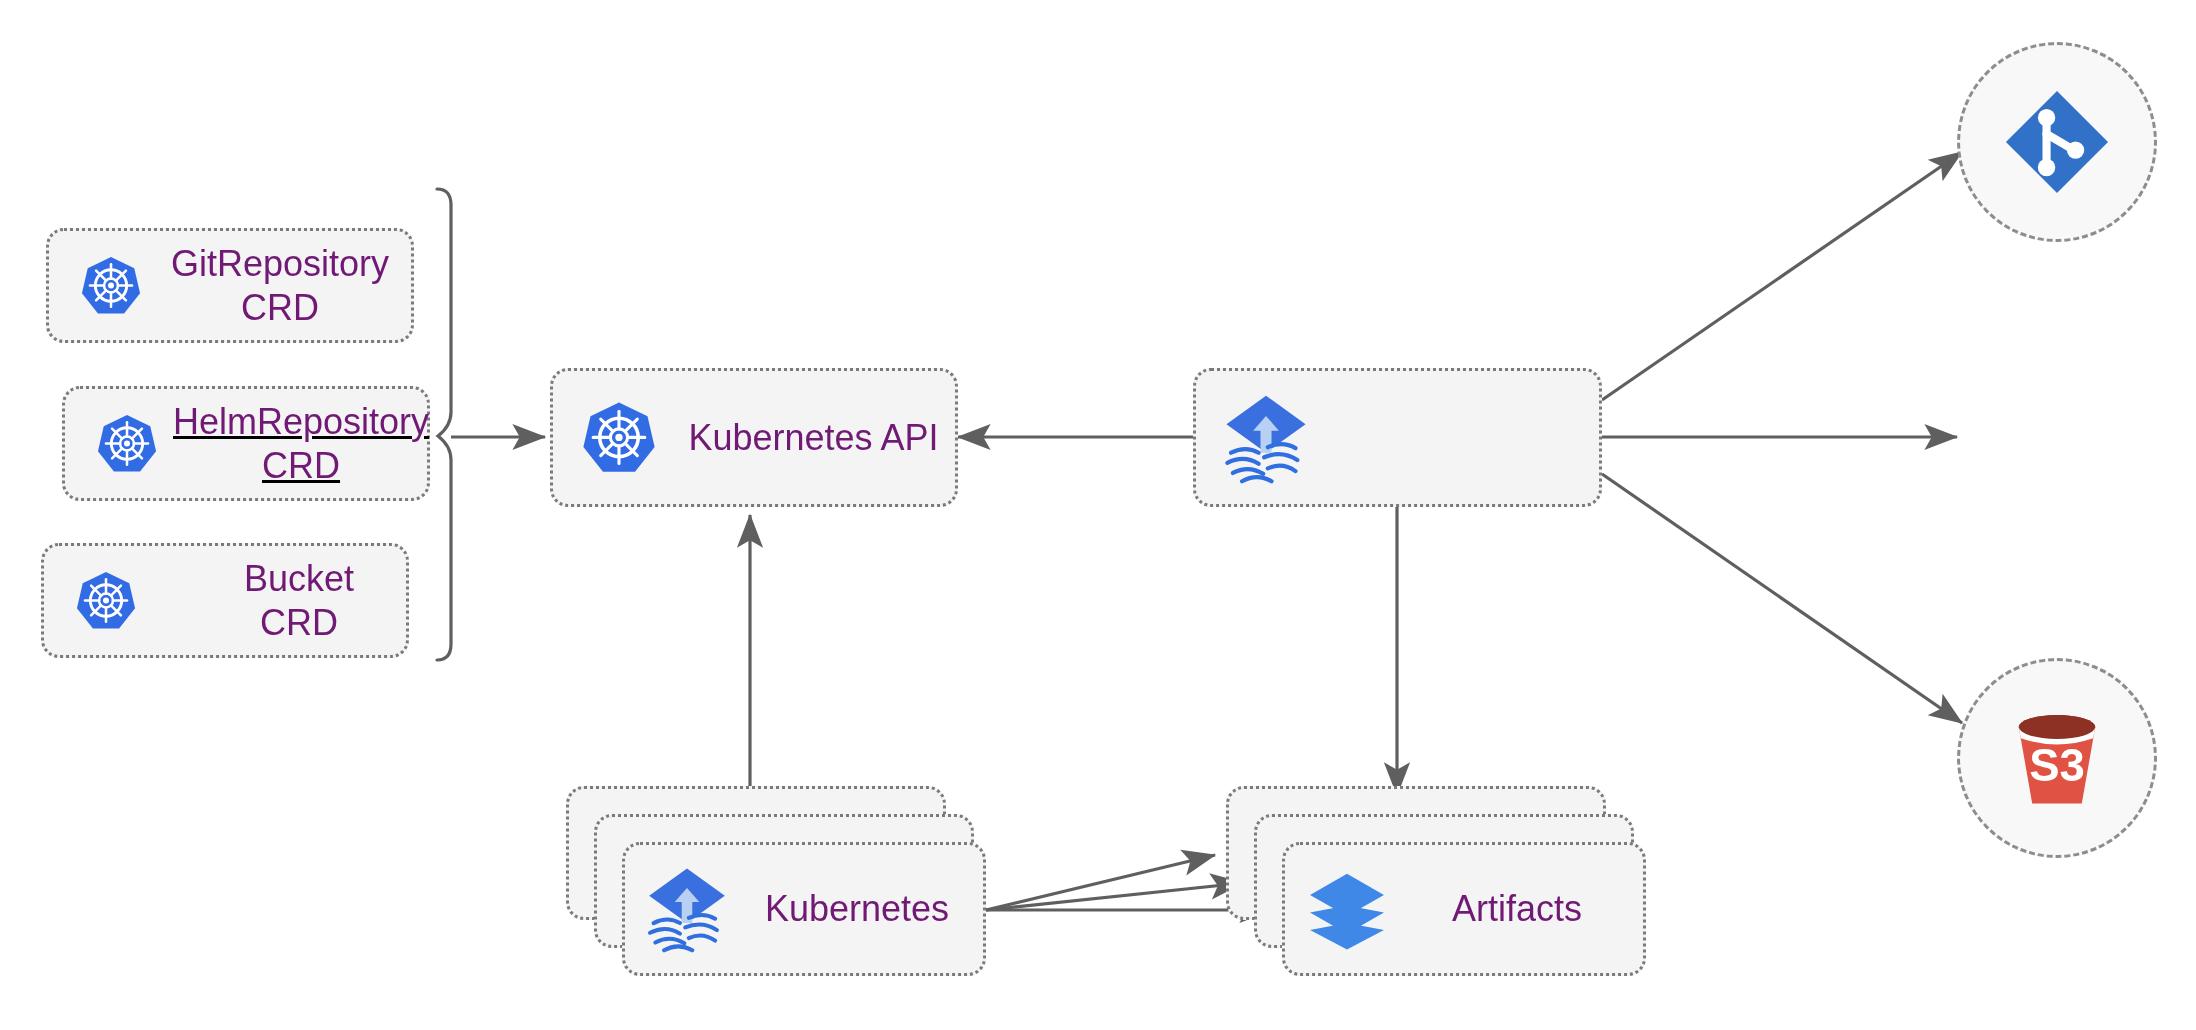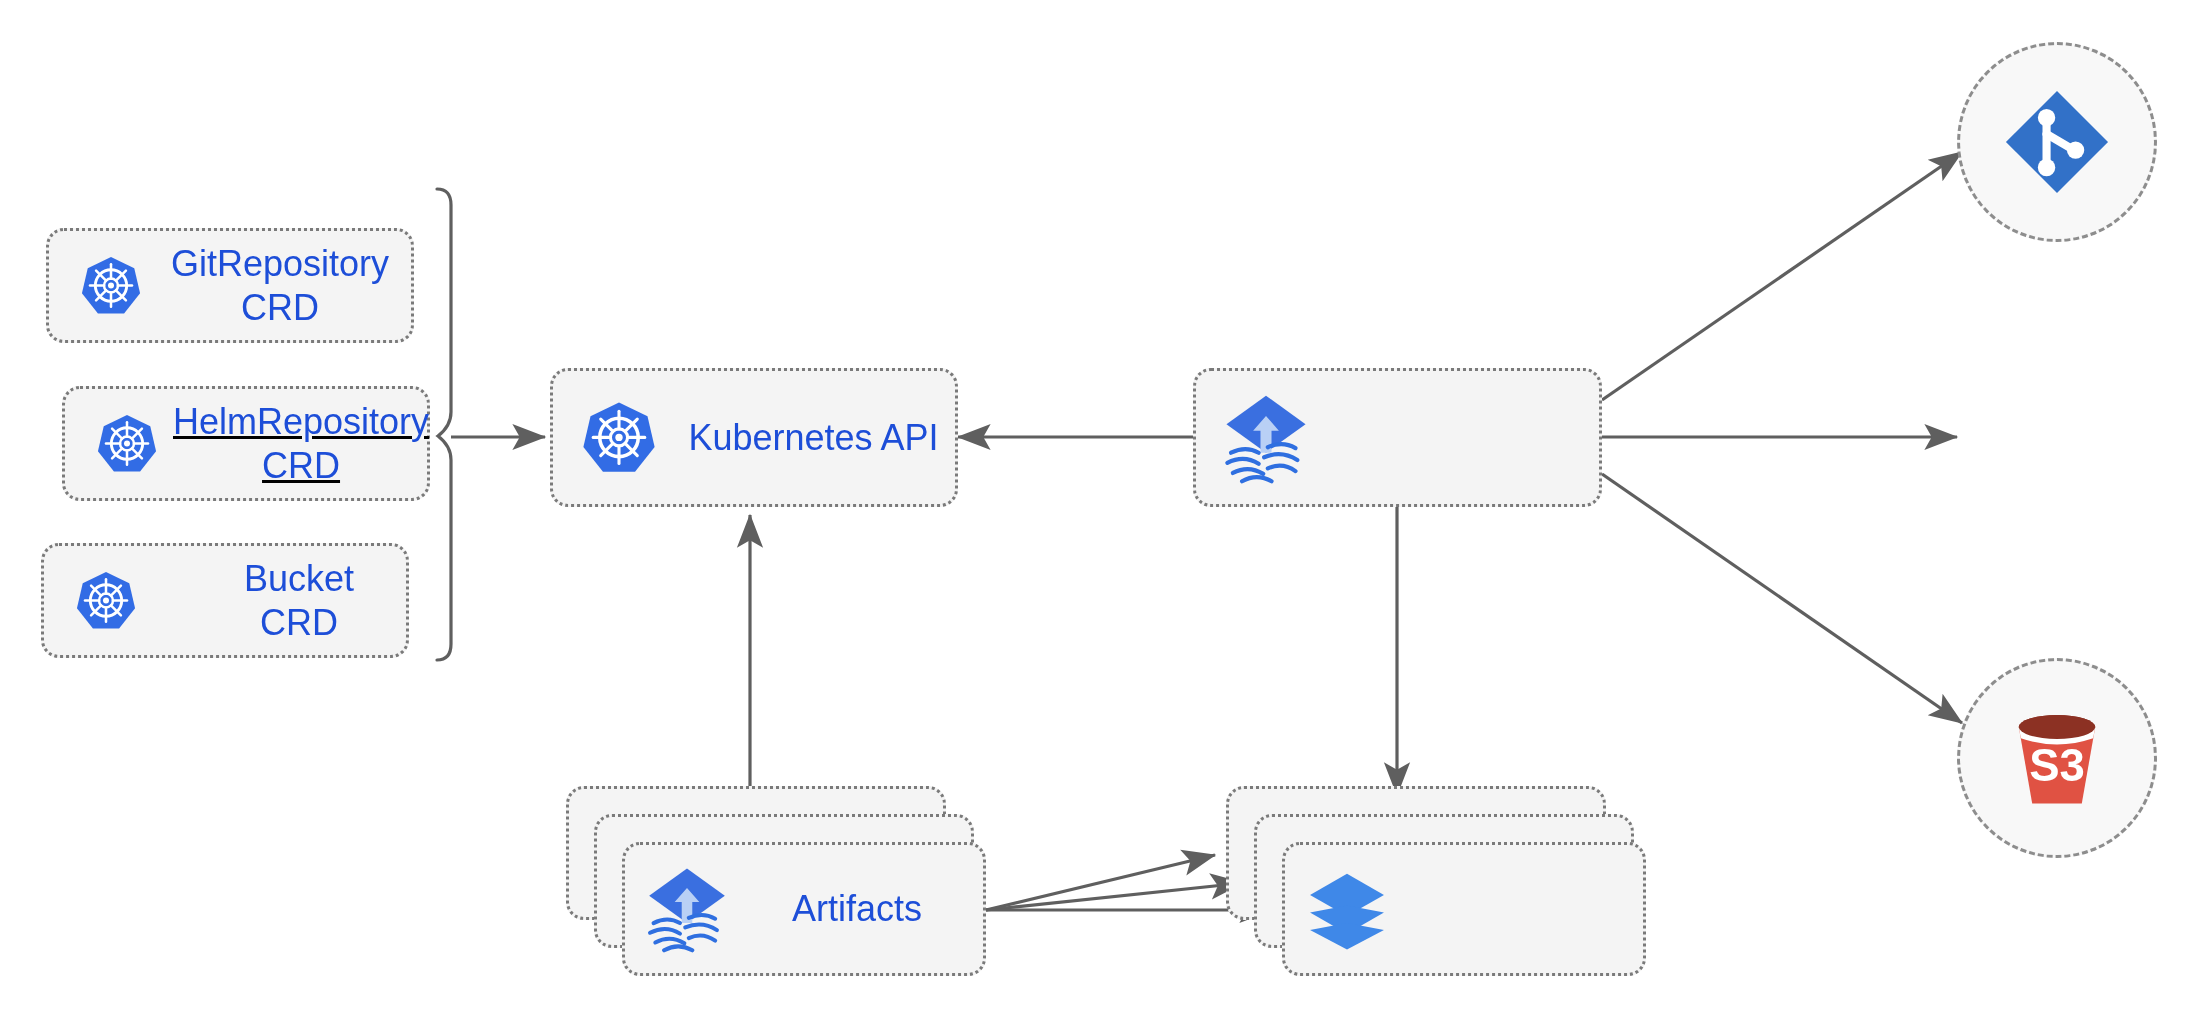--- a/index.html
+++ b/index.html
@@ -33,21 +33,21 @@
   }
   .card-front {
     display: flex;
     align-items: center;
     z-index: 4;
   }
   .card-ghost { z-index: 2; }
   .card-ghost2 { z-index: 3; }
 
   .node-label {
-    color: #1d4ed8;
+    color: #701a75;
     font-size: 36px;
     line-height: 1.22;
     text-align: center;
     white-space: pre-line;
     flex: 1 1 auto;
     padding-right: 8px;
   }
   .node-icon {
     flex: 0 0 auto;
     display: flex;
@@ -221,33 +221,34 @@
           <path d="M12 66 q 16 -8 30 0"></path>
           <path d="M52 60 q 16 -7 30 1"></path>
           <path d="M8 77 q 18 -9 34 1"></path>
           <path d="M48 71 q 19 -8 36 3"></path>
           <path d="M14 88 q 17 -9 33 1"></path>
           <path d="M52 83 q 16 -7 30 3"></path>
           <path d="M24 97 q 16 -9 32 0"></path>
         </g>
       </svg>
     </div>
-    <div class="node-label">Artifacts</div>
+    <div class="node-label">Kubernetes</div>
   </div>
 
   <div class="card card-ghost" style="left:1226px; top:786px; width:380px; height:134px;"></div>
   <div class="card card-ghost2" style="left:1254px; top:814px; width:380px; height:134px;"></div>
   <div class="card card-front" style="left:1282px; top:842px; width:364px; height:134px;">
     <div class="node-icon" style="width:104px; margin-left:10px;">
       <svg width="88" height="88" viewBox="0 0 100 100">
         <path d="M50 10 L92 34 L50 58 L8 34 Z" fill="#3f88e8"></path>
         <path d="M50 46 L92 54 L50 78 L8 54 Z" fill="#3f88e8"></path>
         <path d="M50 66 L92 74 L50 96 L8 74 Z" fill="#3f88e8"></path>
       </svg>
     </div>
+    <div class="node-label">Artifacts</div>
   </div>
 
   <div class="circle-node" style="left:1957px; top:42px; width:200px; height:200px;">
     <svg width="116" height="116" viewBox="0 0 100 100">
       <path d="M50 6 L94 50 L50 94 L6 50 Z" fill="#3271c8"></path>
       <g stroke="#ffffff" stroke-width="7" stroke-linecap="round" fill="none">
         <line x1="41" y1="29" x2="41" y2="72"></line>
         <path d="M41 43 L63 56"></path>
       </g>
       <circle cx="41" cy="29" r="7.5" fill="#ffffff"></circle>

